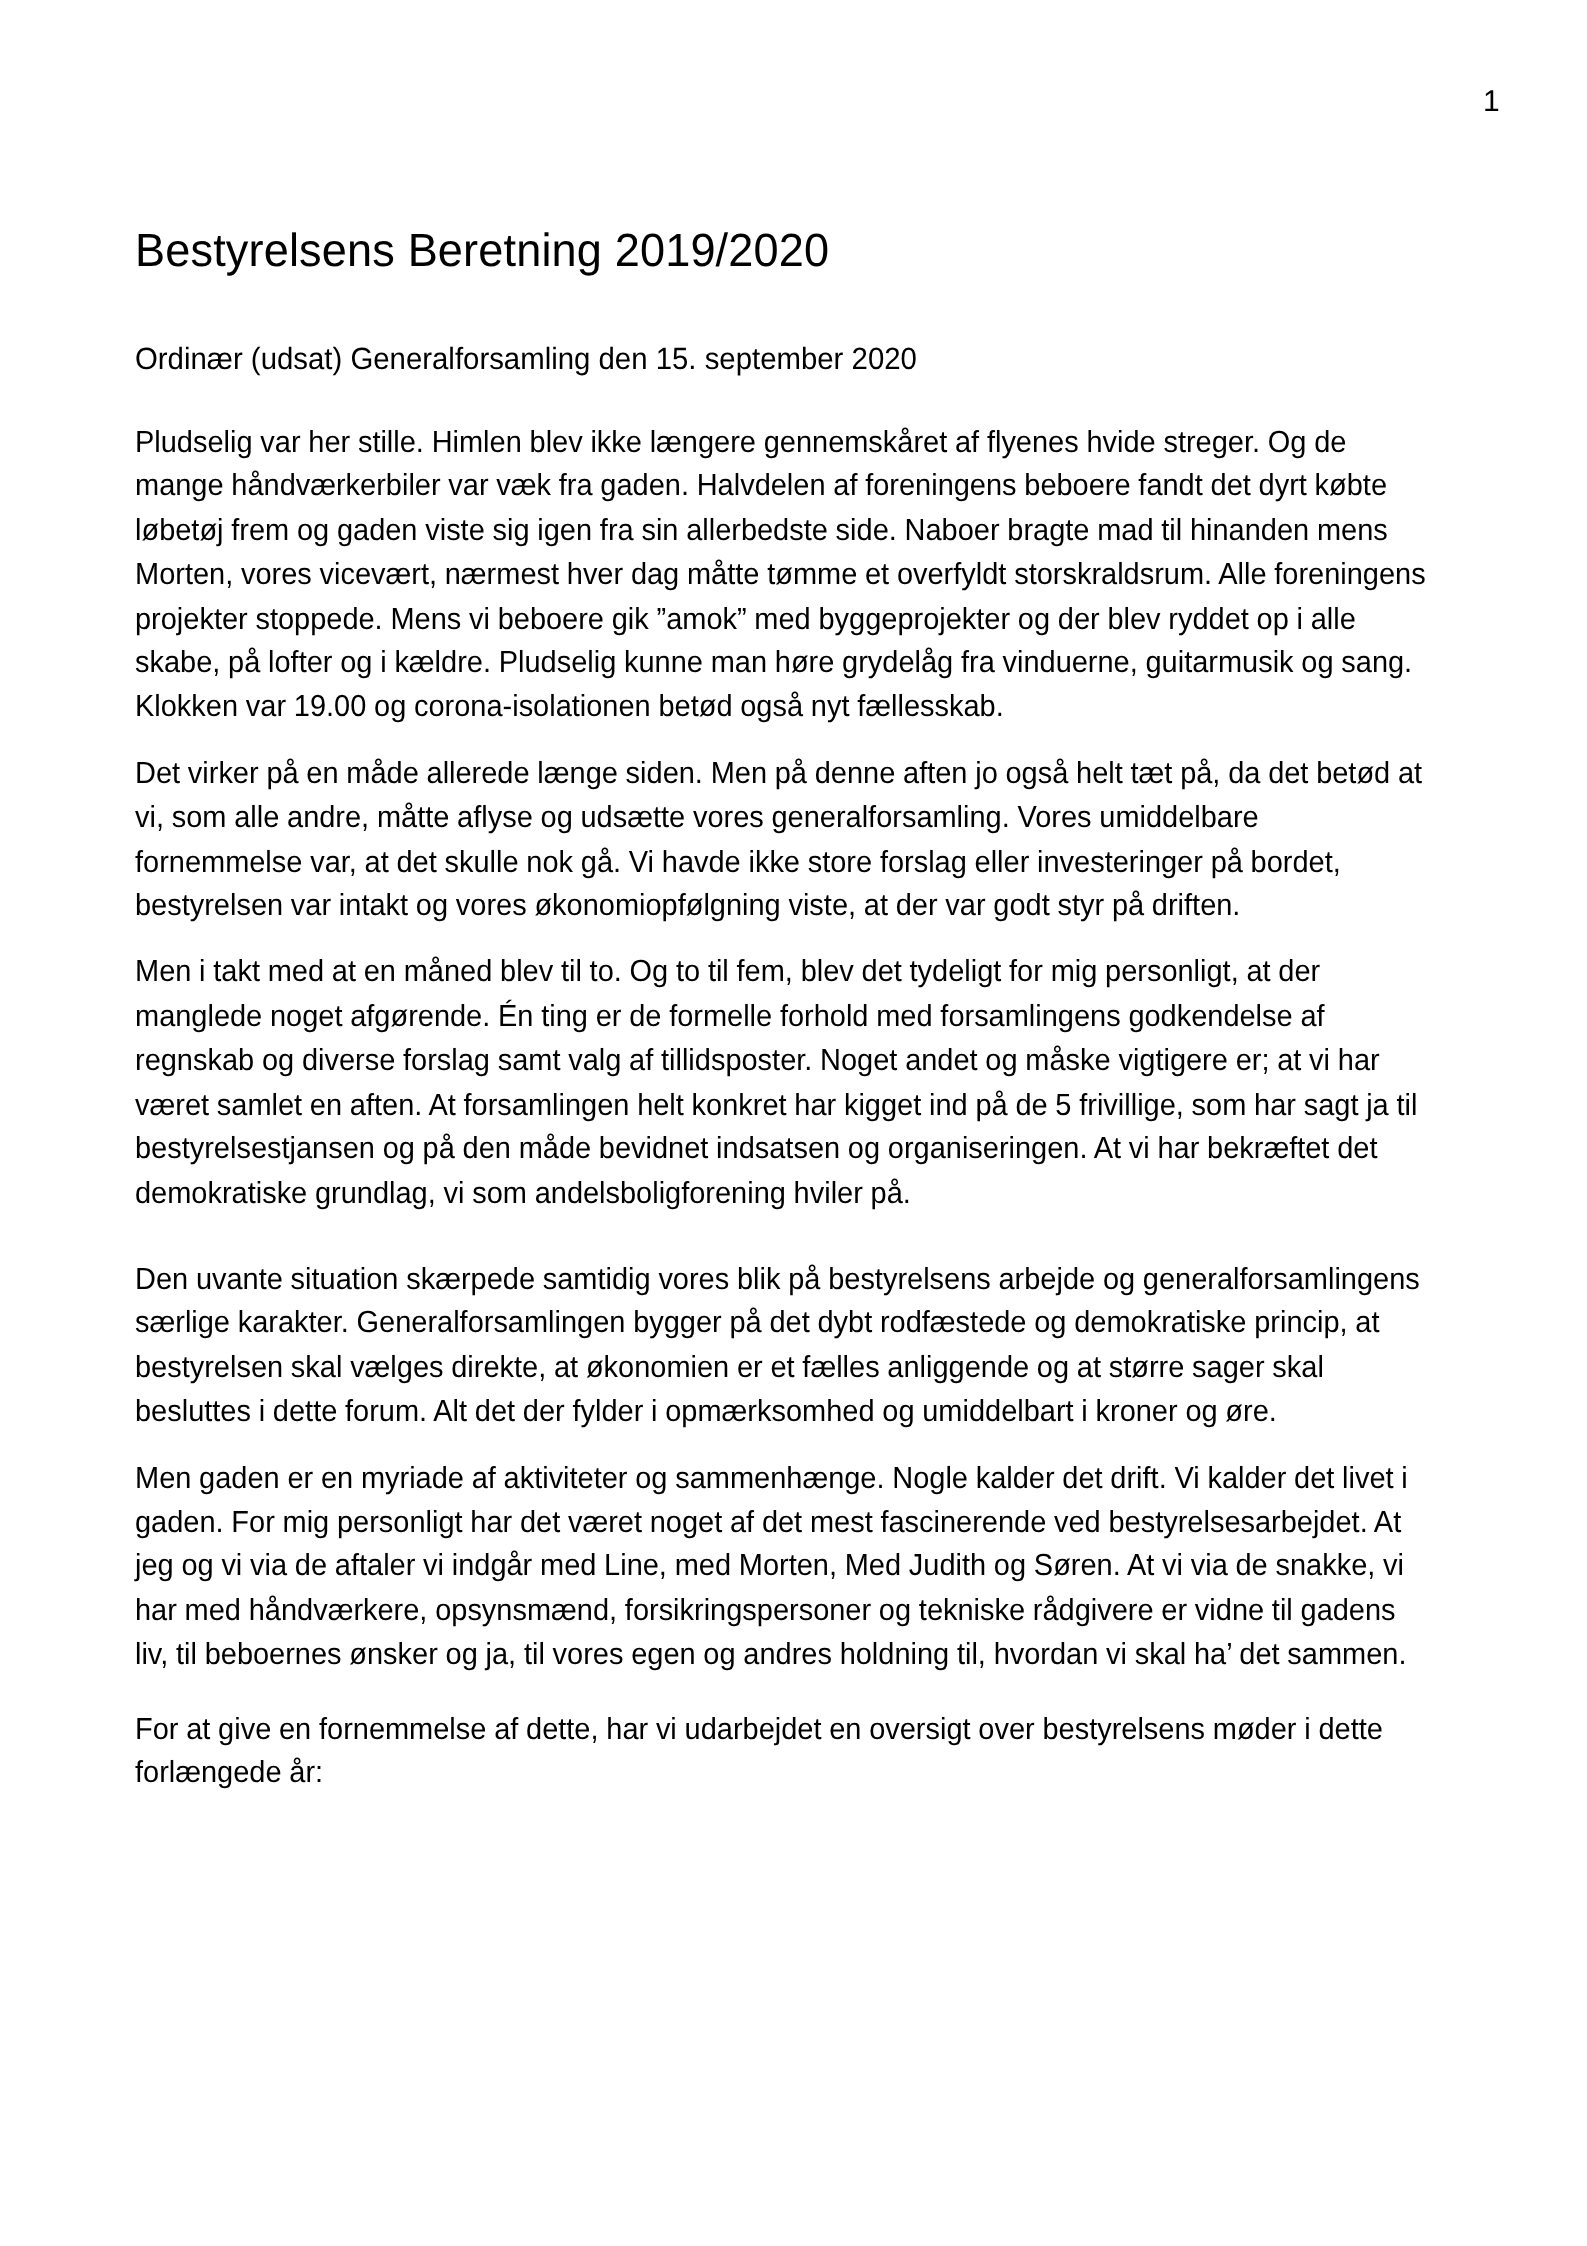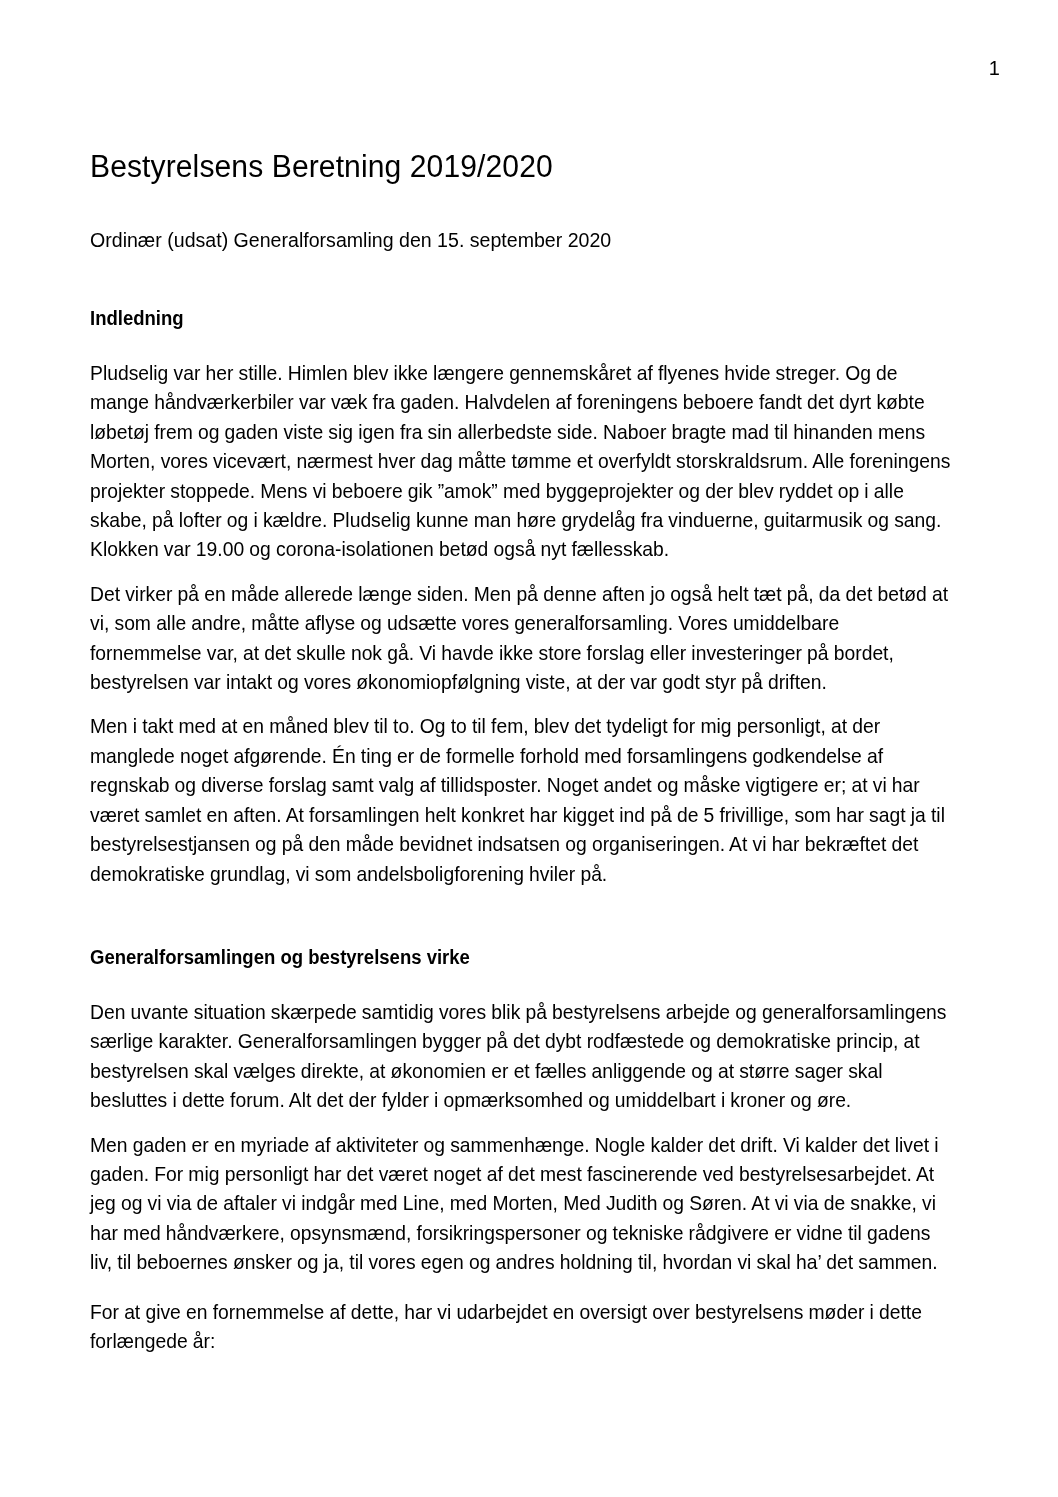--- a/index.html
+++ b/index.html
@@ -90,35 +90,29 @@
 
   <div class="page-number">1</div>
 
   <div class="content">
 
     <h1 class="doc-title">Bestyrelsens Beretning 2019/2020</h1>
 
     <div class="doc-subtitle">Ordinær (udsat) Generalforsamling den 15. september 2020</div>
 
     <div>
-      <div class="heading-1-wrap">
-        <h2 class="section-heading">Indledning</h2>
-      </div>
 
       <p class="body-par par-gap-first">Pludselig var her stille. Himlen blev ikke længere gennemskåret af flyenes hvide streger. Og de mange håndværkerbiler var væk fra gaden. Halvdelen af foreningens beboere fandt det dyrt købte løbetøj frem og gaden viste sig igen fra sin allerbedste side. Naboer bragte mad til hinanden mens Morten, vores vicevært, nærmest hver dag måtte tømme et overfyldt storskraldsrum. Alle foreningens projekter stoppede. Mens vi beboere gik ”amok” med byggeprojekter og der blev ryddet op i alle skabe, på lofter og i kældre. Pludselig kunne man høre grydelåg fra vinduerne, guitarmusik og sang. Klokken var 19.00 og corona-isolationen betød også nyt fællesskab.</p>
 
       <p class="body-par par-gap">Det virker på en måde allerede længe siden. Men på denne aften jo også helt tæt på, da det betød at vi, som alle andre, måtte aflyse og udsætte vores generalforsamling. Vores umiddelbare fornemmelse var, at det skulle nok gå. Vi havde ikke store forslag eller investeringer på bordet, bestyrelsen var intakt og vores økonomiopfølgning viste, at der var godt styr på driften.</p>
 
       <p class="body-par par-gap">Men i takt med at en måned blev til to. Og to til fem, blev det tydeligt for mig personligt, at der manglede noget afgørende. Én ting er de formelle forhold med forsamlingens godkendelse af regnskab og diverse forslag samt valg af tillidsposter. Noget andet og måske vigtigere er; at vi har været samlet en aften. At forsamlingen helt konkret har kigget ind på de 5 frivillige, som har sagt ja til bestyrelsestjansen og på den måde bevidnet indsatsen og organiseringen. At vi har bekræftet det demokratiske grundlag, vi som andelsboligforening hviler på.</p>
     </div>
 
     <div>
-      <div class="heading-2-wrap">
-        <h2 class="section-heading">Generalforsamlingen og bestyrelsens virke</h2>
-      </div>
 
       <p class="body-par par-gap-first">Den uvante situation skærpede samtidig vores blik på bestyrelsens arbejde og generalforsamlingens særlige karakter. Generalforsamlingen bygger på det dybt rodfæstede og demokratiske princip, at bestyrelsen skal vælges direkte, at økonomien er et fælles anliggende og at større sager skal besluttes i dette forum. Alt det der fylder i opmærksomhed og umiddelbart i kroner og øre.</p>
 
       <p class="body-par par-gap">Men gaden er en myriade af aktiviteter og sammenhænge. Nogle kalder det drift. Vi kalder det livet i gaden. For mig personligt har det været noget af det mest fascinerende ved bestyrelsesarbejdet. At jeg og vi via de aftaler vi indgår med Line, med Morten, Med Judith og Søren. At vi via de snakke, vi har med håndværkere, opsynsmænd, forsikringspersoner og tekniske rådgivere er vidne til gadens liv, til beboernes ønsker og ja, til vores egen og andres holdning til, hvordan vi skal ha’ det sammen.</p>
 
       <p class="body-par par-gap-wide">For at give en fornemmelse af dette, har vi udarbejdet en oversigt over bestyrelsens møder i dette forlængede år:</p>
     </div>
 
   </div>
 </div>

